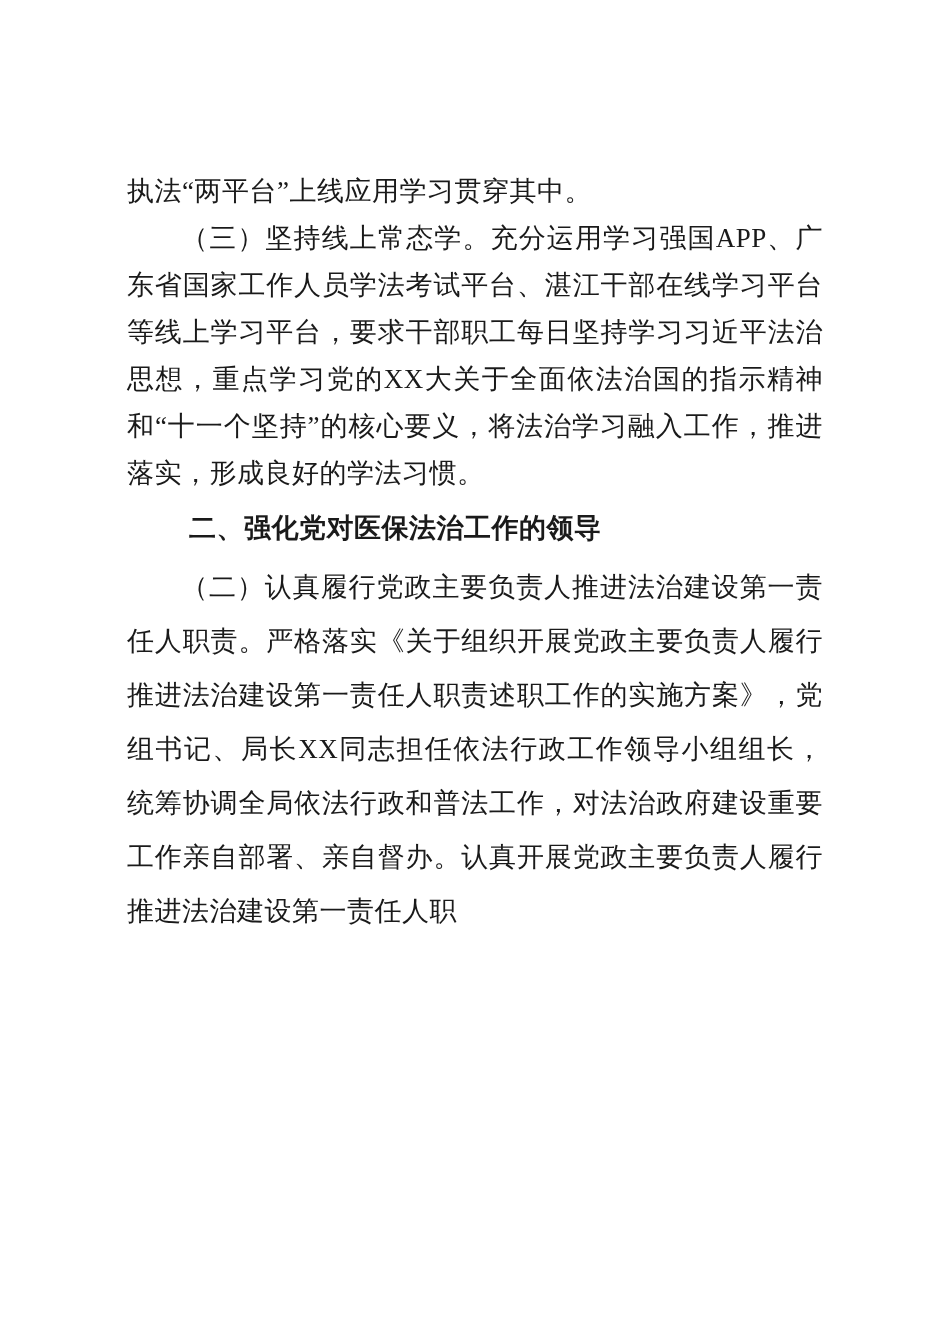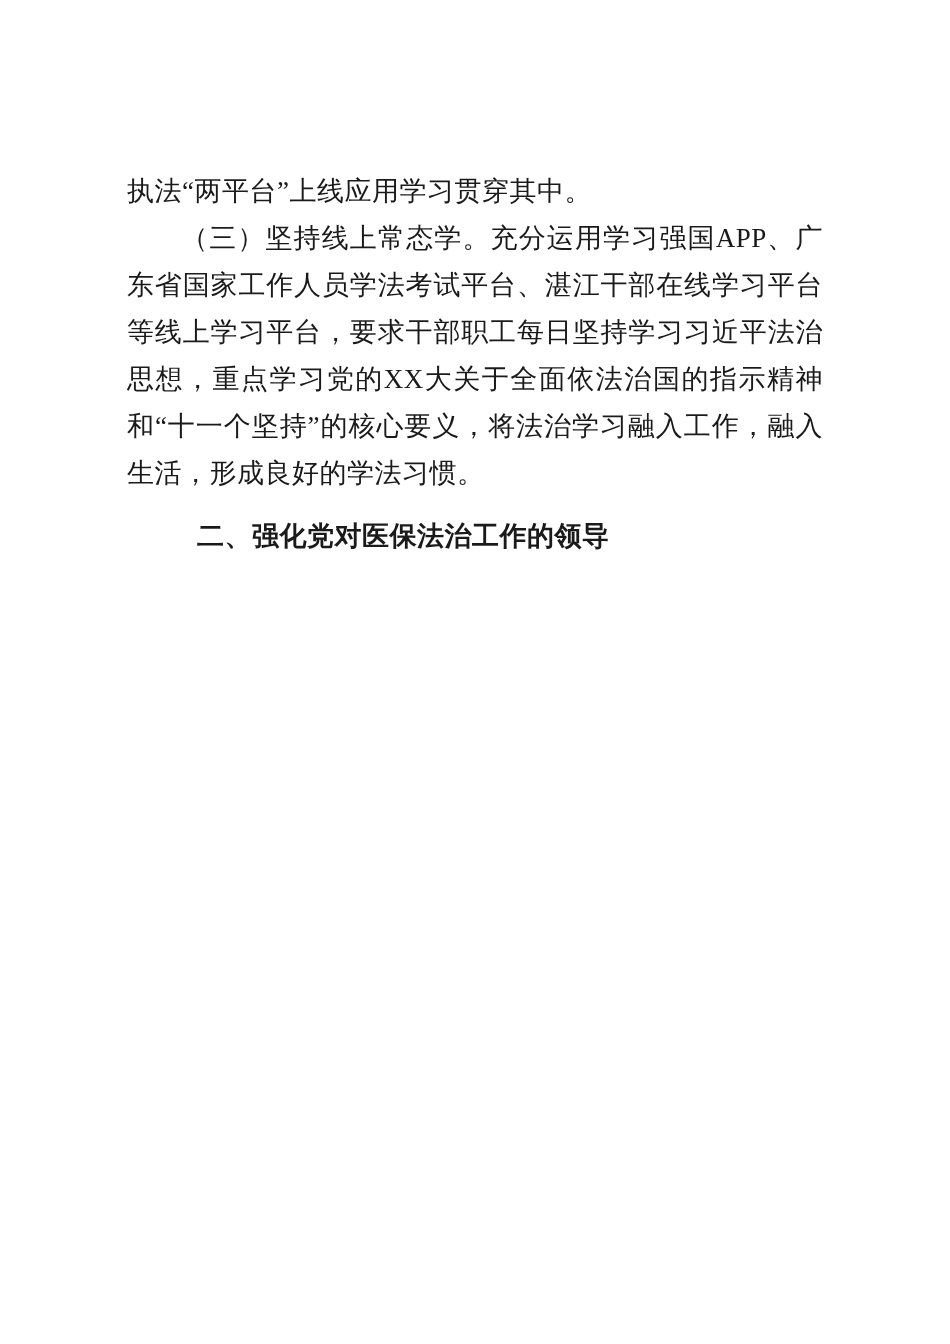--- a/index.html
+++ b/index.html
@@ -30,21 +30,21 @@
     margin: 0;
     text-indent: 2em;
   }
   .para.cont {
     text-indent: 0;
   }
   .para.wide {
     line-height: 54px;
   }
   .heading {
-    margin: 16px;
+    margin: 8px;
     font-size: 27px;
     line-height: 47px;
     font-weight: bold;
     text-indent: 2em;
     font-family: "Liberation Sans", "DejaVu Sans", sans-serif;
     letter-spacing: 0.5px;
   }
   .page-number {
     position: absolute;
     left: 146px;
@@ -54,17 +54,18 @@
     font-family: "Liberation Serif", "DejaVu Serif", serif;
     color: #1a1a1a;
   }
 </style>
 </head>
 <body>
 
 <div class="page">
   <div class="content">
     <p class="para cont">执法“两平台”上线应用学习贯穿其中。</p>
-    <p class="para">（三）坚持线上常态学。充分运用学习强国APP、广东省国家工作人员学法考试平台、湛江干部在线学习平台等线上学习平台，要求干部职工每日坚持学习习近平法治思想，重点学习党的XX大关于全面依法治国的指示精神和“十一个坚持”的核心要义，将法治学习融入工作，融入生活，形成良好的学法习惯。</p>
+    <p class="para">（三）坚持线上常态学。充分运用学习强国APP、广东省国家工作人员学法考试平台、湛江干部在线学习平台等线上学习平台，要求干部职工每日坚持学习习近平法治思想，重点学习党的XX大关于全面依法治国的指示精神和“十一个坚持”的核心要义，将法治学习融入工作，推进落实，形成良好的学法习惯。</p>
     <h2 class="heading">二、强化党对医保法治工作的领导</h2>
+    <p class="para wide">（二）认真履行党政主要负责人推进法治建设第一责任人职责。严格落实《关于组织开展党政主要负责人履行推进法治建设第一责任人职责述职工作的实施方案》，党组书记、局长XX同志担任依法行政工作领导小组组长，统筹协调全局依法行政和普法工作，对法治政府建设重要工作亲自部署、亲自督办。认真开展党政主要负责人履行推进法治建设第一责任人职</p>
   </div>
   <div class="page-number">— 2 —</div>
 </div>
 
 </body></html>

